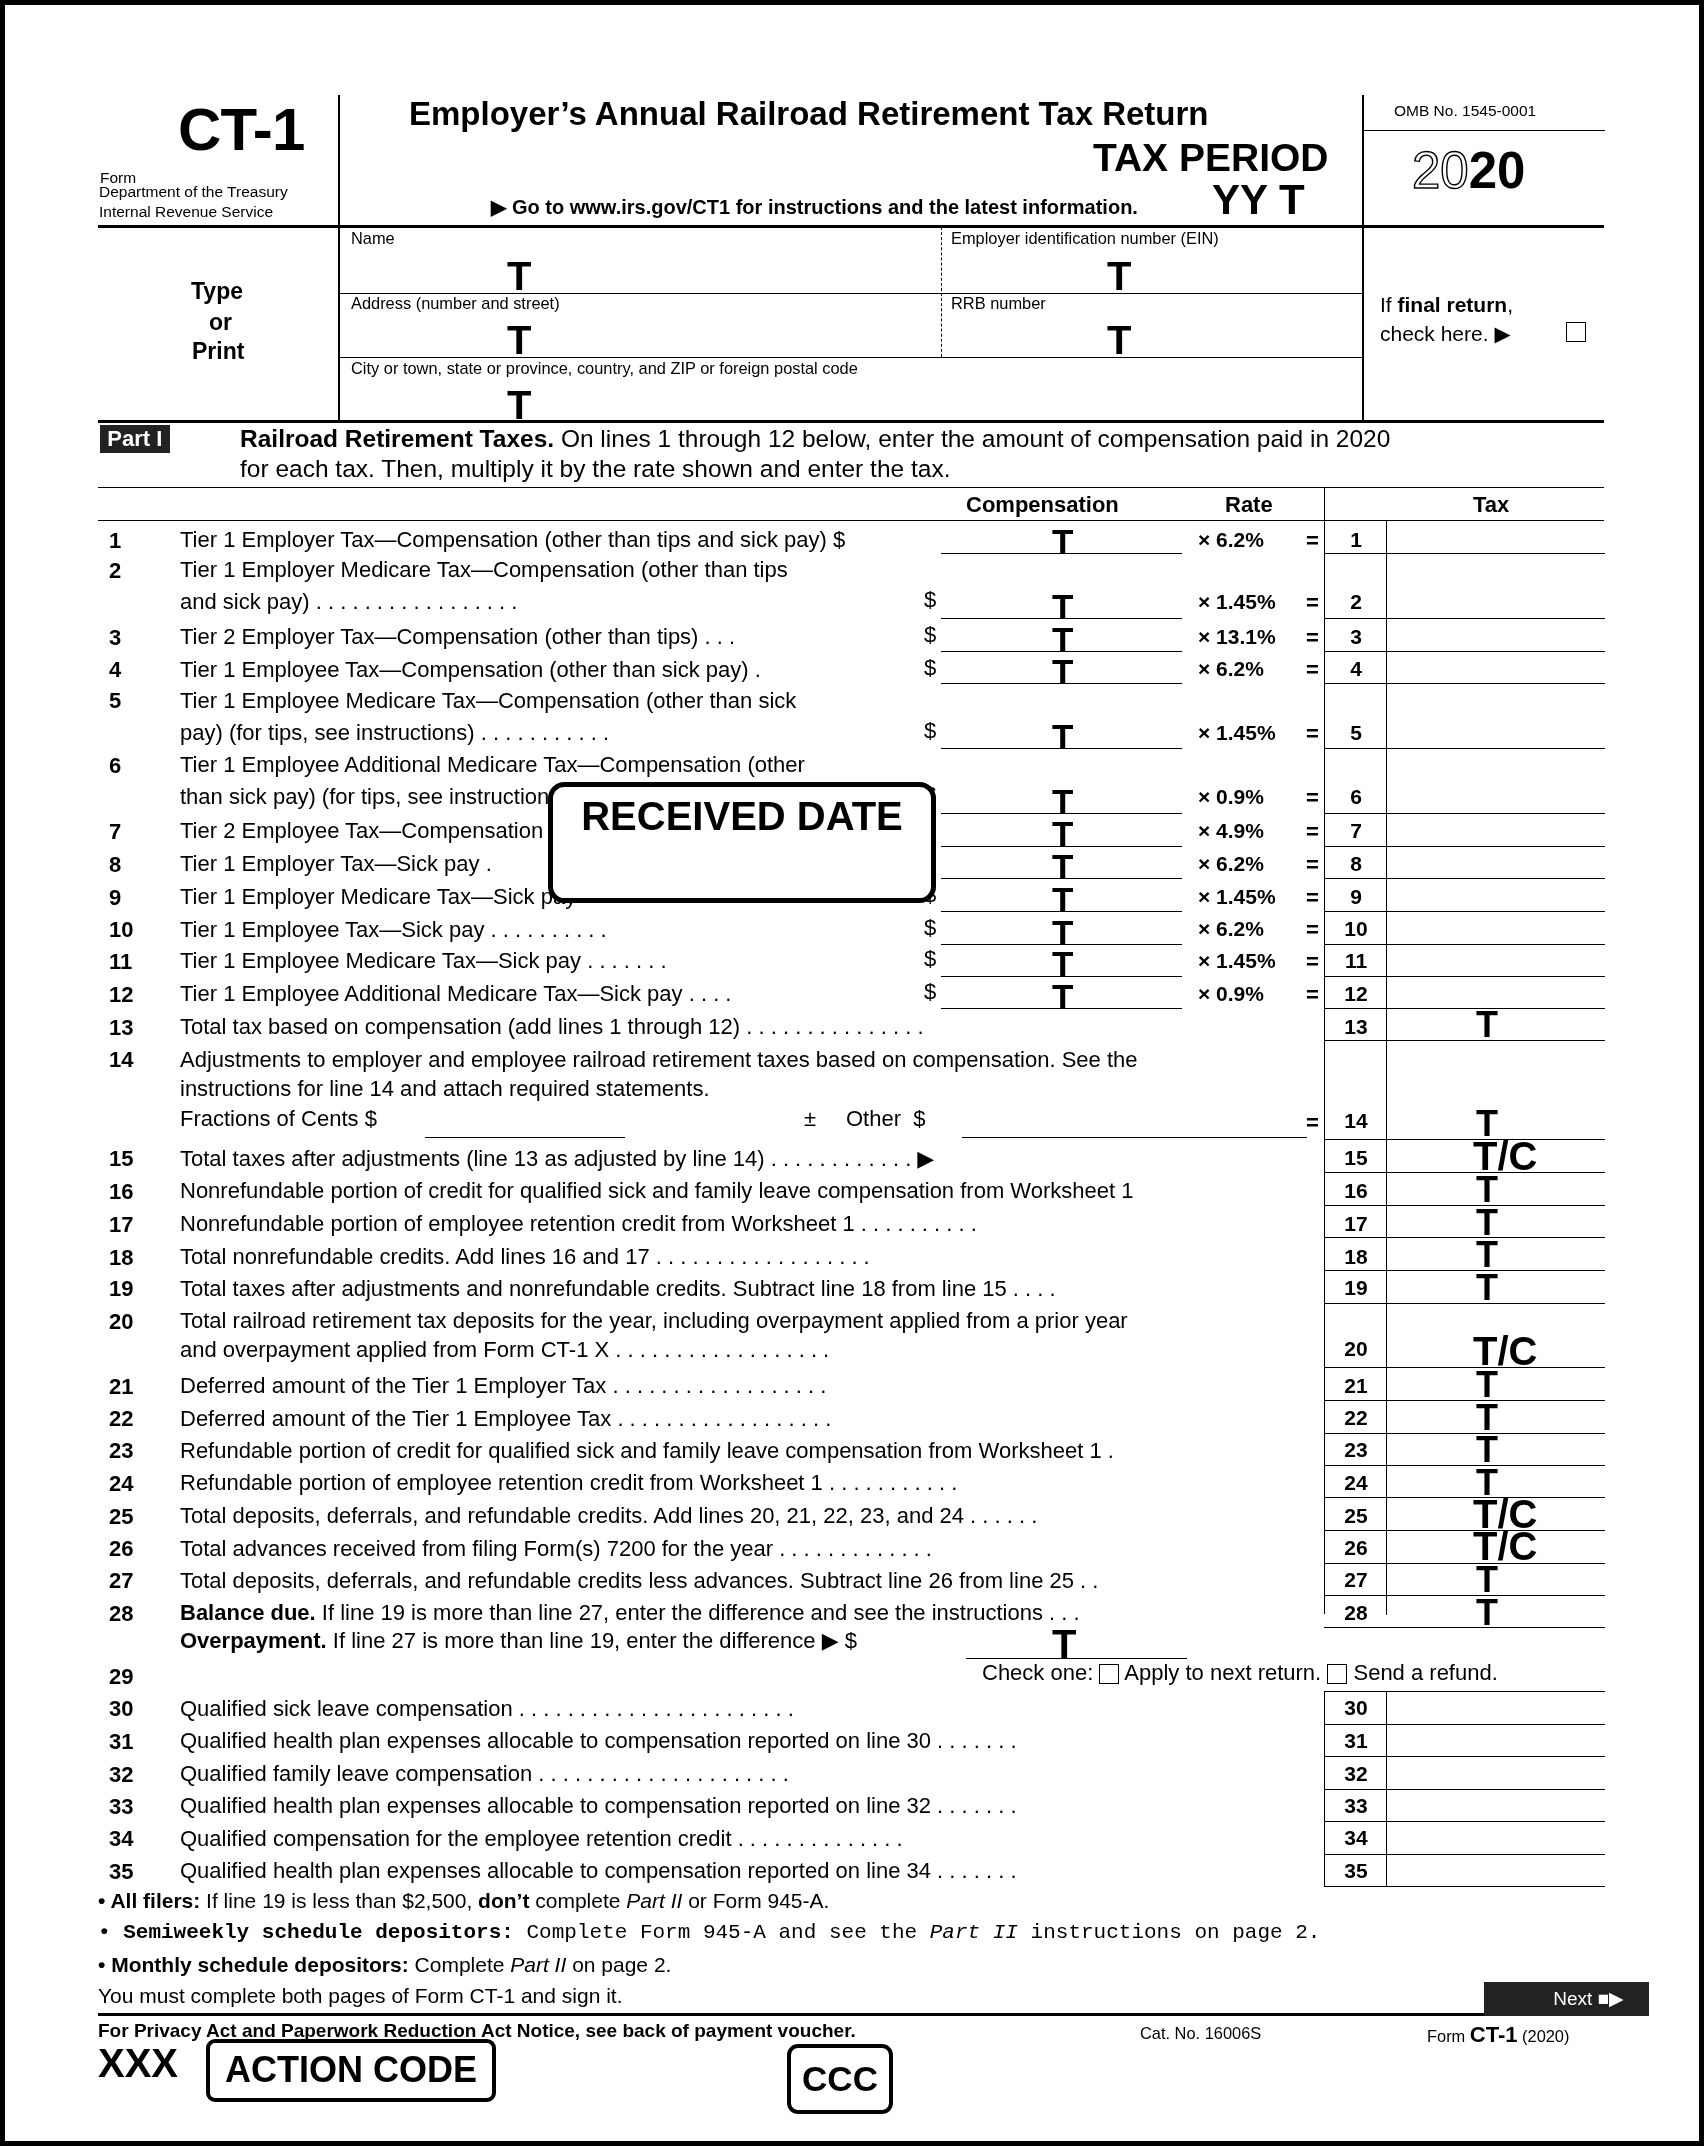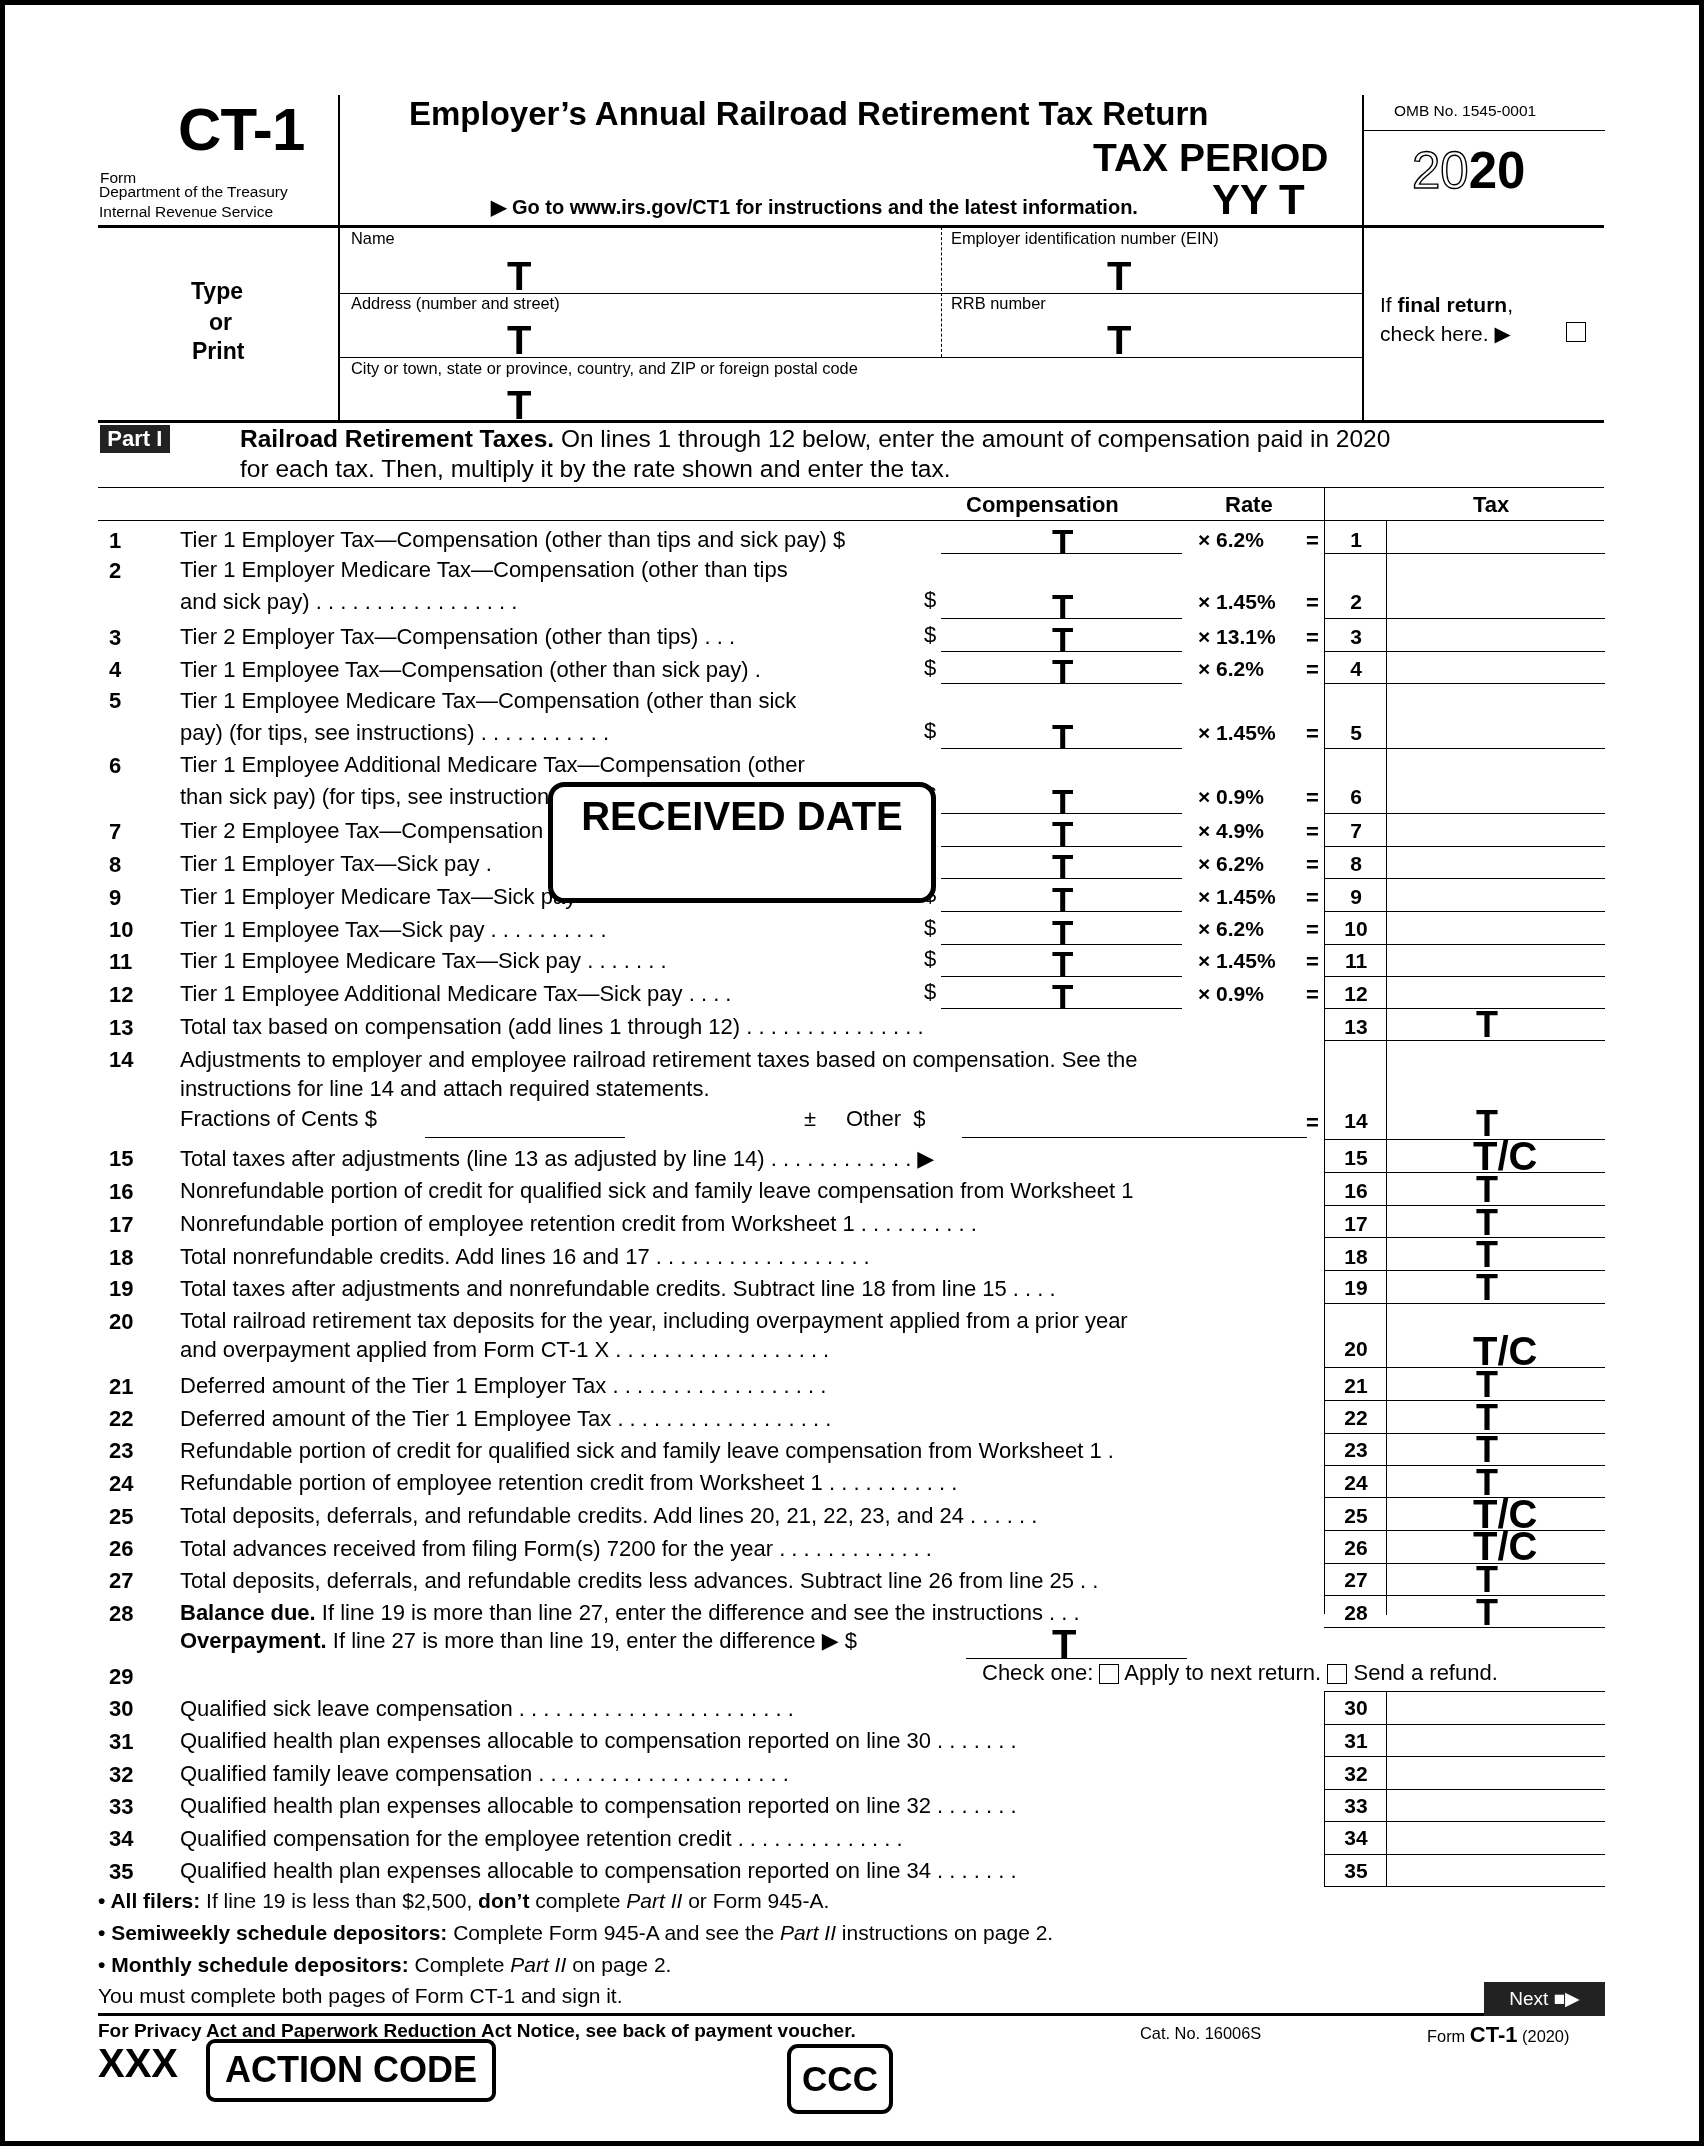--- a/index.html
+++ b/index.html
@@ -337,24 +337,24 @@
     <div class="hl" style="left:1324px;top:1854px;width:281px"></div>
     <div class="row-num" style="top:1859px">35</div>
     <div class="row-text" style="top:1856px">Qualified health plan expenses allocable to compensation reported on line 34  .  .  .  .  .  .  .</div>
     <div class="box-num" style="left:1326px;top:1859px">35</div>
     <div class="hl" style="left:1324px;top:1886px;width:281px"></div>
   </div>
 <div class="vl" style="left:1324px;top:1691px;height:195px;"></div>
 <div class="vl" style="left:1386px;top:1691px;height:195px;"></div>
 
 <div class="abs" style="left:98px;top:1889px;font-size:21px;white-space:nowrap;"><b>• All filers:</b><span> If line 19 is less than $2,500, </span><b>don’t</b><span> complete </span><i>Part II</i><span> or Form 945-A.</span></div>
-<div class="abs" style="left:98px;top:1921px;font-size:21px;white-space:nowrap;"><b>• Semiweekly schedule depositors:</b><span> Complete Form 945-A and see the </span><i>Part II</i><span> instructions on page 2.</span></div>
+<div class="abs" style="left:98px;top:1921px;font-size:21px;white-space:nowrap;font-family:Liberation Mono, monospace;"><b>• Semiweekly schedule depositors:</b><span> Complete Form 945-A and see the </span><i>Part II</i><span> instructions on page 2.</span></div>
 <div class="abs" style="left:98px;top:1953px;font-size:21px;white-space:nowrap;"><b>• Monthly schedule depositors:</b><span> Complete </span><i>Part II</i><span> on page 2.</span></div>
 <div class="abs" style="left:98px;top:1984px;font-size:21px;white-space:nowrap;">You must complete both pages of Form CT-1 and sign it.</div>
-<div class="abs" style="left:1484px;top:1982px;width:121px;height:34px;background:#222;color:#fff;font-size:19px;text-align:center;line-height:34px;">Next ■▶</div>
+<div class="abs" style="left:1484px;top:1982px;width:121px;height:34px;background:#222;color:#fff;font-size:19px;text-align:center;line-height:34px;padding-left:44px;">Next ■▶</div>
 <div class="hl thick" style="left:98px;top:2013px;width:1386px;"></div>
 
 <div class="abs" style="left:98px;top:2020px;font-size:19px;font-weight:bold;white-space:nowrap;">For Privacy Act and Paperwork Reduction Act Notice, see back of payment voucher.</div>
 <div class="abs" style="left:1140px;top:2024px;font-size:16.4px;">Cat. No. 16006S</div>
 <div class="abs" style="left:1427px;top:2022px;font-size:16.4px;white-space:nowrap;"><span>Form</span> <b style="font-size:22px;">CT-1</b> <span>(2020)</span></div>
 <div class="abs" style="left:98px;top:2041px;font-size:40px;font-weight:bold;">XXX</div>
 <div class="stamp" style="left:206px;top:2039px;width:282px;height:55px;border-width:4.5px;border-radius:9px;font-size:36px;line-height:53px;">ACTION CODE</div>
 <div class="stamp" style="left:787px;top:2044px;width:98px;height:62px;border-width:4.5px;border-radius:11px;font-size:35px;line-height:62px;">CCC</div>
 
 

